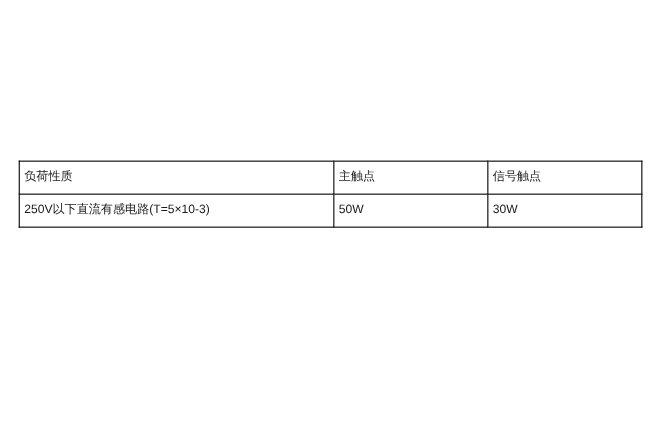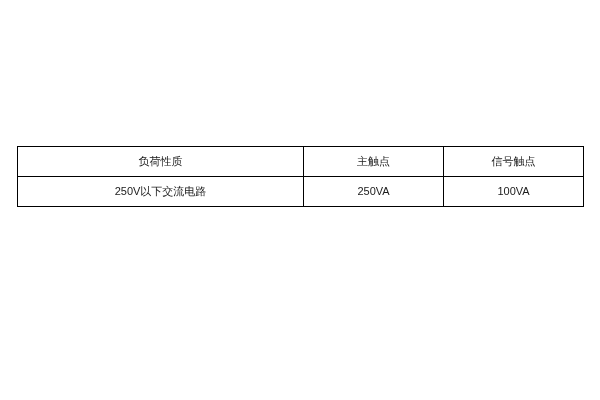--- a/index.html
+++ b/index.html
@@ -26,21 +26,20 @@
     width: 566px;
   }
   table.spec-table {
     border-collapse: collapse;
     width: 566px;
     table-layout: fixed;
   }
   table.spec-table td {
     border: 1px solid #000000;
     height: 29px;
-    text-align: center;
     vertical-align: middle;
     font-size: 11px;
     color: #1a1a1a;
     font-family: "Liberation Sans", sans-serif;
     line-height: 1.2;
     padding: 0 4px;
     white-space: nowrap;
   }
   table.spec-table col.c1 { width: 286px; }
   table.spec-table col.c2 { width: 140px; }
@@ -57,20 +56,20 @@
         <col class="c2">
         <col class="c3">
       </colgroup>
       <tbody>
         <tr>
           <td>负荷性质</td>
           <td>主触点</td>
           <td>信号触点</td>
         </tr>
         <tr>
-          <td>250V以下交流电路</td>
-          <td>250VA</td>
-          <td>100VA</td>
+          <td>250V以下直流有感电路(T=5×10-3)</td>
+          <td>50W</td>
+          <td>30W</td>
         </tr>
       </tbody>
     </table>
   </div>
 </div>
 
 </body></html>

